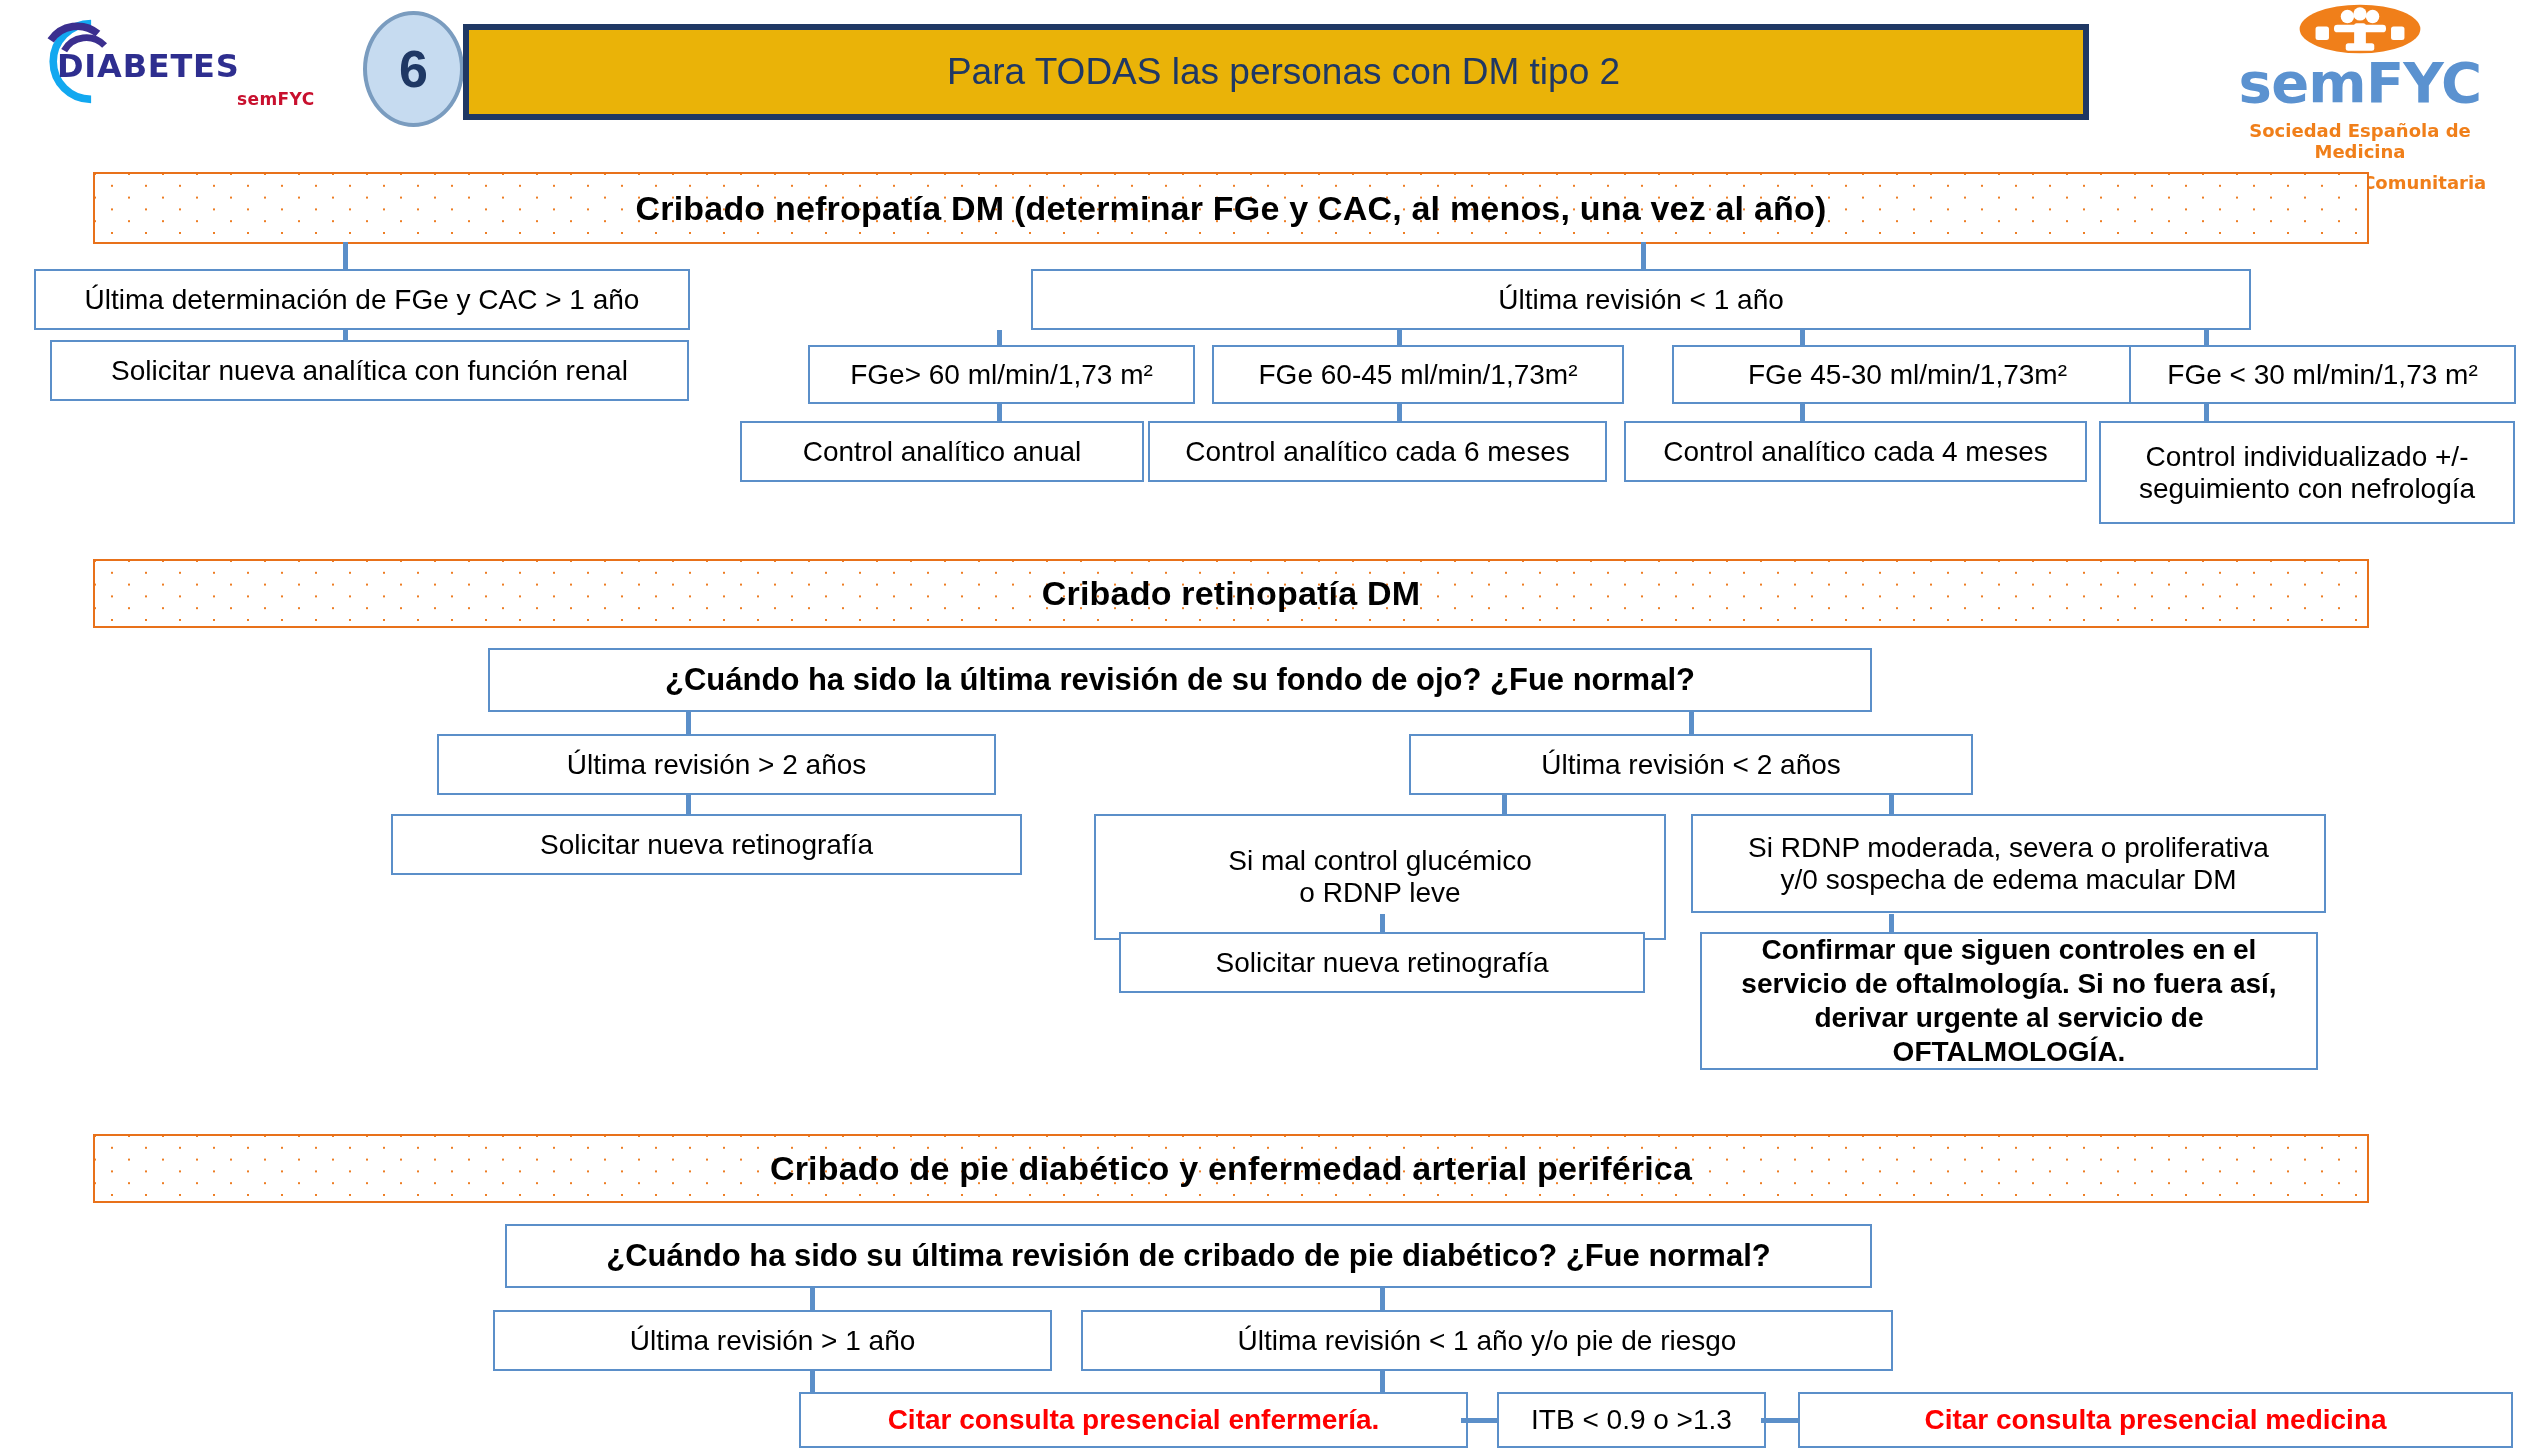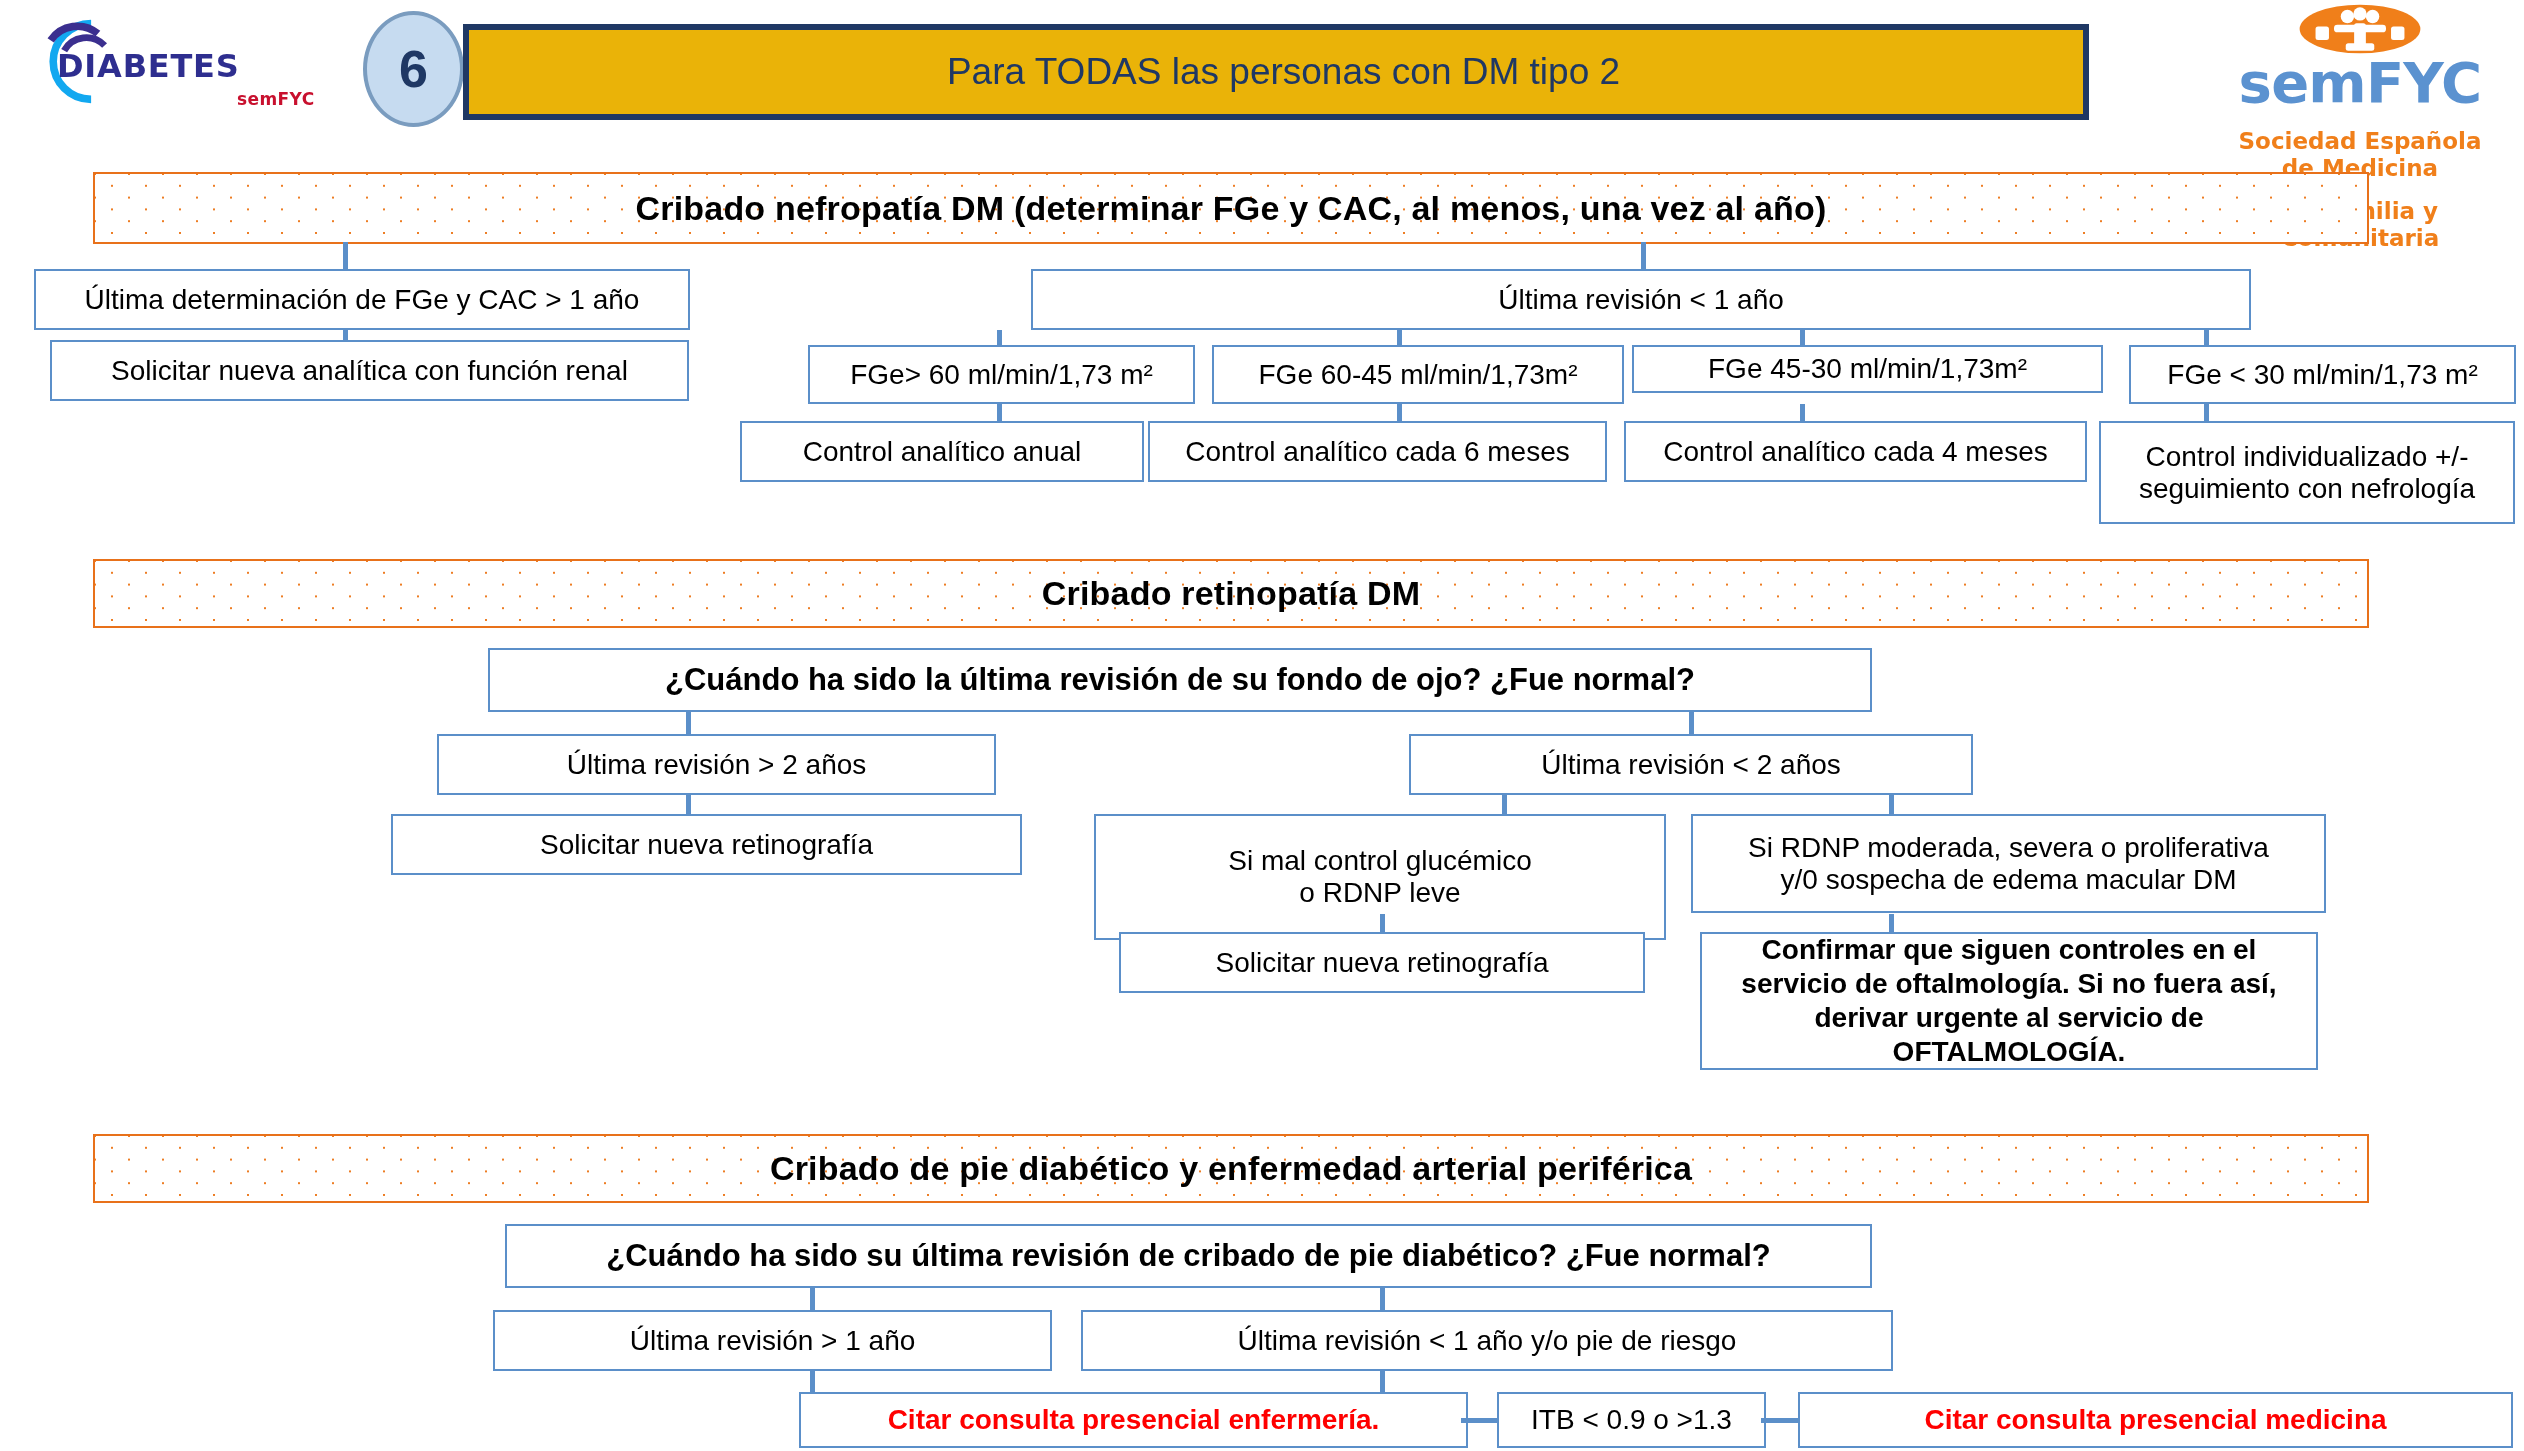--- a/index.html
+++ b/index.html
@@ -72,22 +72,22 @@
   .title-bar span{font-size:37px;color:#1f3864;white-space:nowrap;}
 
   .logo-semfyc{position:absolute;left:2221px;top:3.4px;width:278px;height:160px;text-align:center;}
   .logo-semfyc .mark{display:block;margin:0 auto;}
   .logo-semfyc .sem{
     font-size:56px;font-weight:bold;color:#5b92d0;letter-spacing:-0.8px;
     font-family:"DejaVu Sans",sans-serif;line-height:1;
   }
   .logo-semfyc .fyc{color:#5b92d0;}
   .logo-semfyc .tag{
-    display:block;font-size:23px;font-weight:bold;color:#f07f1a;
-    line-height:1.15;margin-top:17px;font-family:"DejaVu Sans",sans-serif;
+    display:block;font-size:18px;font-weight:bold;color:#f07f1a;
+    line-height:1.15;margin-top:10px;font-family:"DejaVu Sans",sans-serif;
   }
 </style>
 </head>
 <body>
 
 <div class="stage">
 
   <div class="logo-diabetes">
     <svg class="arcs" viewBox="0 0 190 110">
       <path d="M88 10 A45 45 0 1 0 88 100" fill="none" stroke="#12a8f0" stroke-width="9"></path>
@@ -146,21 +146,21 @@
   <div class="vline" style="left:1397px;top:330px;height:15px;"></div>
   <div class="vline" style="left:1800px;top:330px;height:15px;"></div>
   <div class="vline" style="left:2204px;top:330px;height:15px;"></div>
 
   <div class="box" style="left:808px;top:345px;width:387px;height:59px;">
     <span>FGe&gt; 60 ml/min/1,73 m²</span>
   </div>
   <div class="box" style="left:1212px;top:345px;width:412px;height:59px;">
     <span>FGe 60-45 ml/min/1,73m²</span>
   </div>
-  <div class="box" style="left:1632px;top:345px;width:471px;height:48px;">
+  <div class="box" style="left:1672px;top:345px;width:471px;height:59px;">
     <span>FGe 45-30 ml/min/1,73m²</span>
   </div>
   <div class="box" style="left:2129px;top:345px;width:387px;height:59px;">
     <span>FGe &lt; 30 ml/min/1,73 m²</span>
   </div>
 
   <div class="vline" style="left:997px;top:404px;height:17px;"></div>
   <div class="vline" style="left:1397px;top:404px;height:17px;"></div>
   <div class="vline" style="left:1800px;top:404px;height:17px;"></div>
   <div class="vline" style="left:2204px;top:404px;height:17px;"></div>

